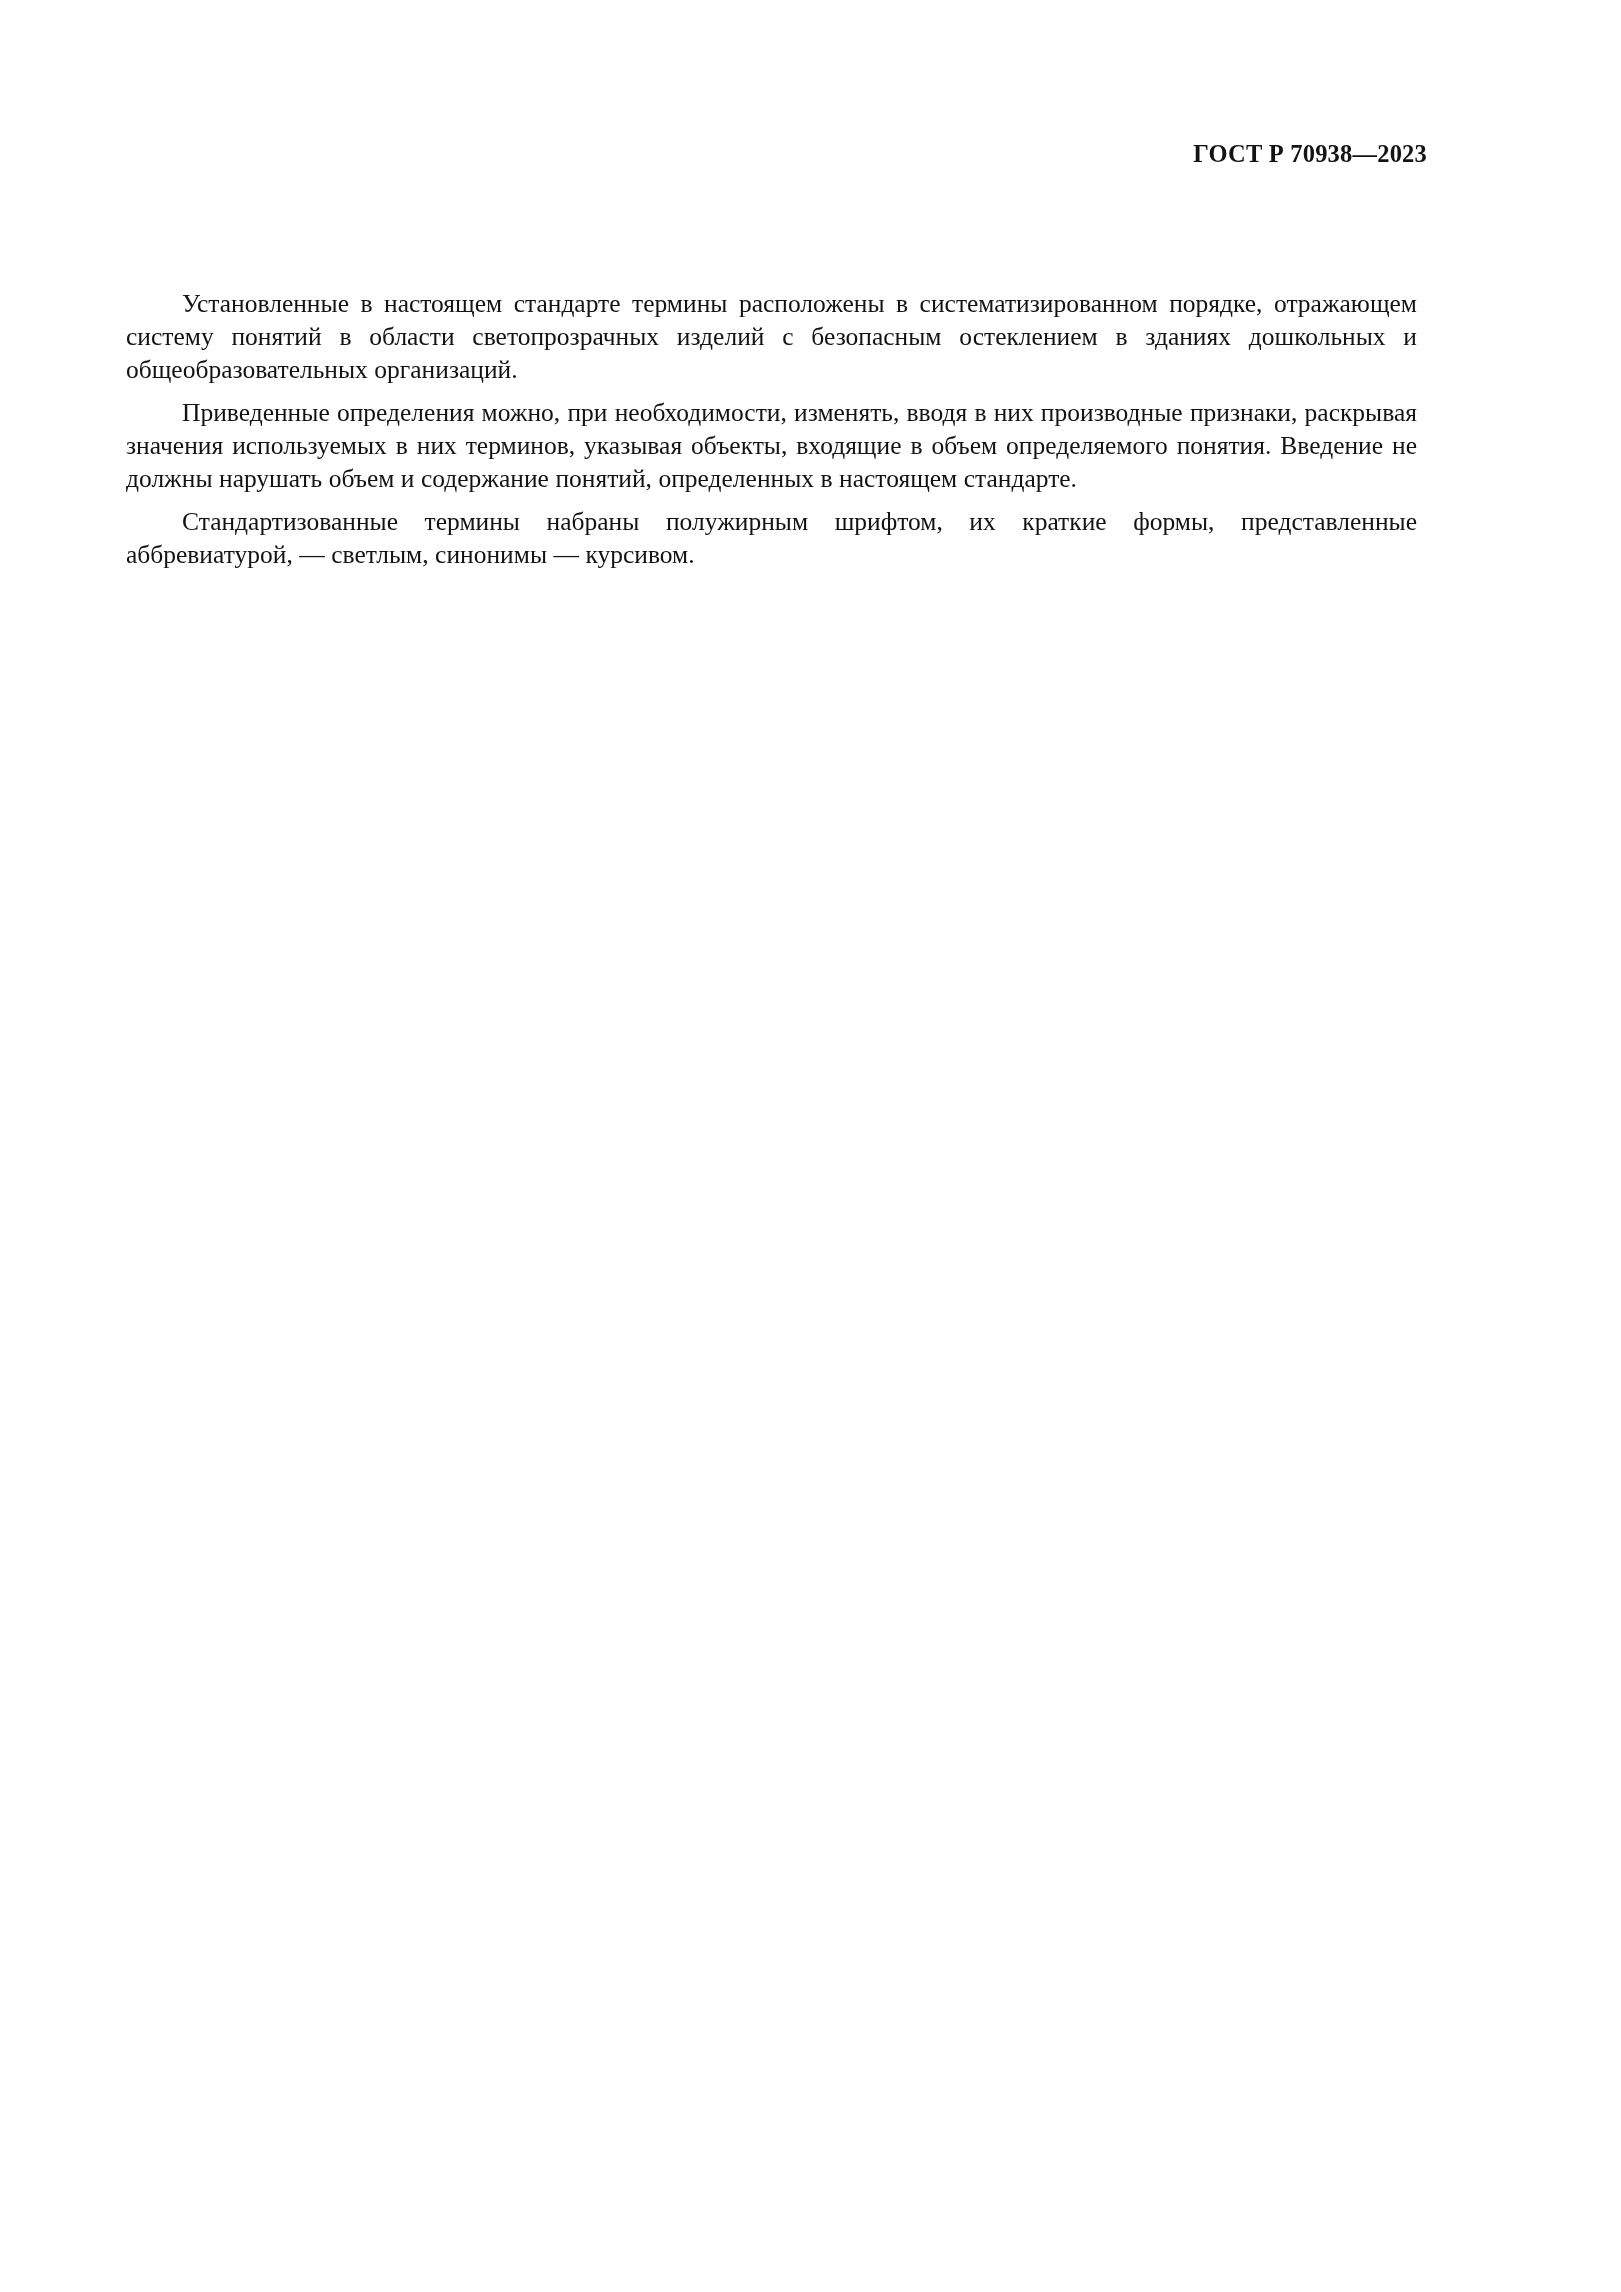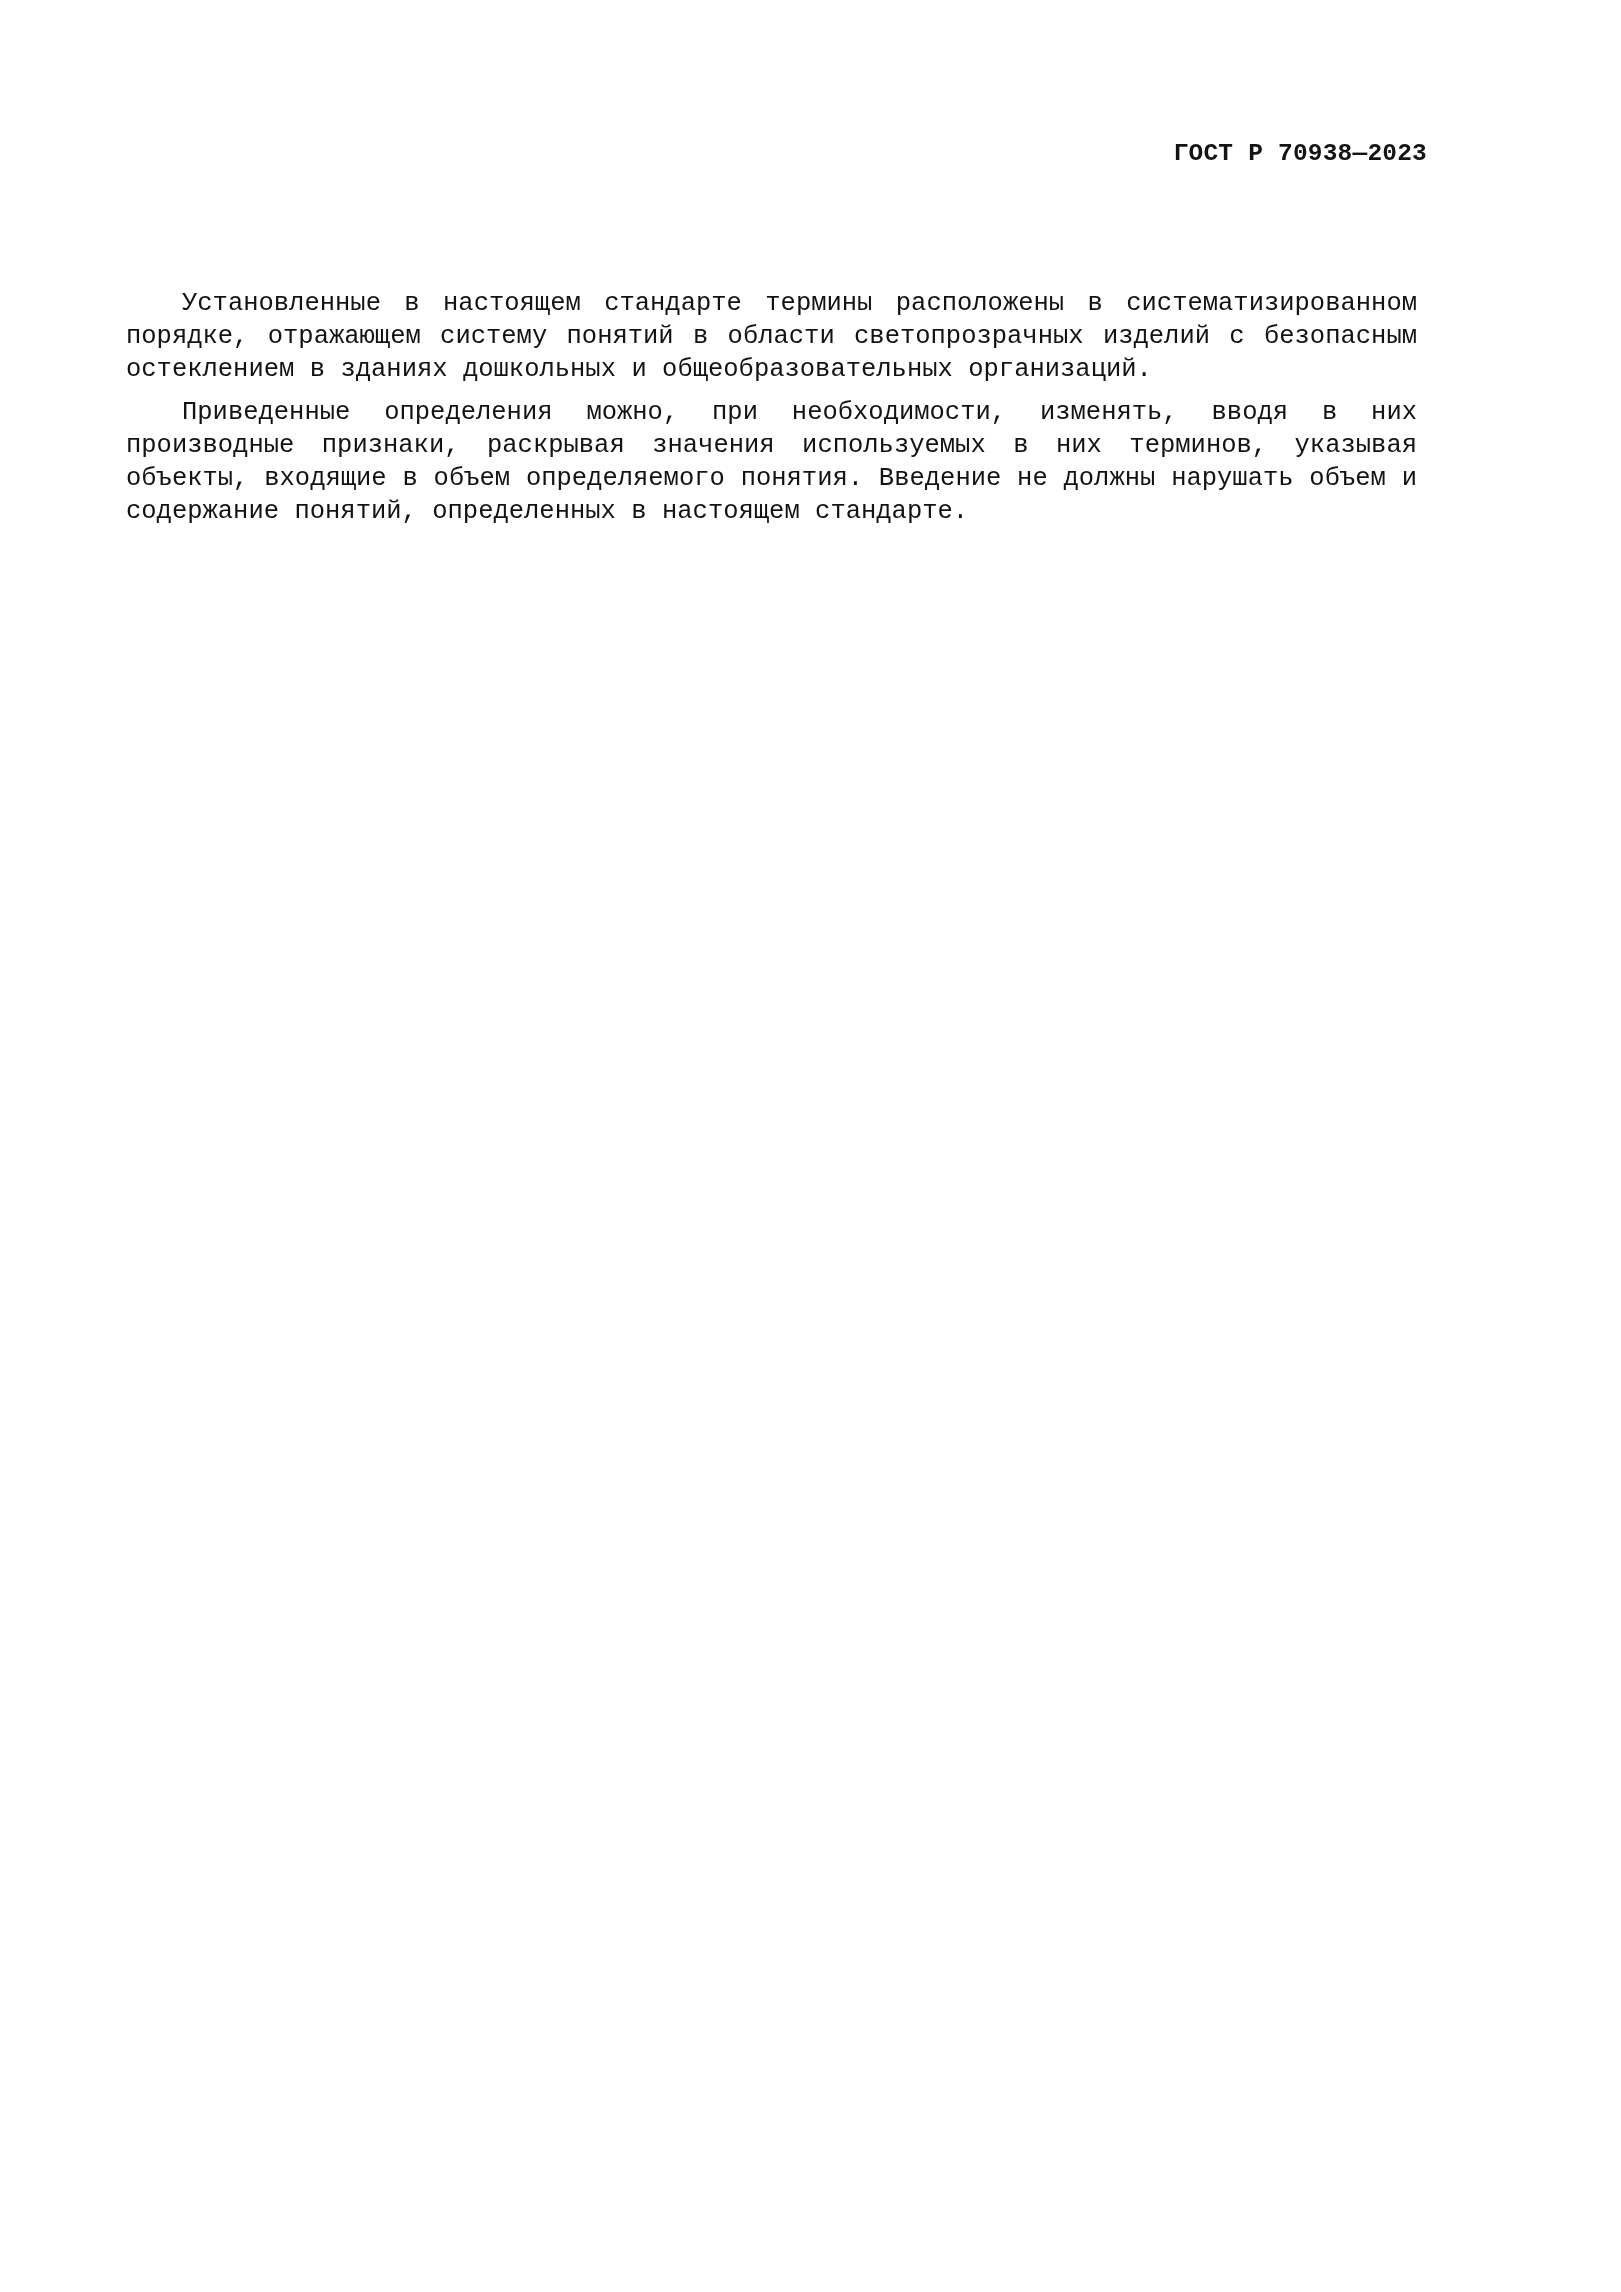--- a/index.html
+++ b/index.html
@@ -7,21 +7,21 @@
     padding: 0;
     background: #ffffff;
   }
 
   .page {
     position: relative;
     width: 1572px;
     height: 2293px;
     background: #ffffff;
     overflow: hidden;
-    font-family: Liberation Mono, monospace;
+    font-family: Liberation Serif, serif;
     color: #111111;
     -webkit-font-smoothing: antialiased;
   }
 
   
   .running-head {
     position: absolute;
     left: 116px;
     top: 140px;
     width: 1311px;
@@ -81,17 +81,18 @@
 <body>
 
 <div class="page">
 
   <div class="running-head">ГОСТ Р 70938—2023</div>
 
 
   <div class="body-text">
     <p>Установленные в настоящем стандарте термины расположены в систематизированном порядке, отражающем систему понятий в области светопрозрачных изделий с безопасным остеклением в зданиях дошкольных и общеобразовательных организаций.</p>
     <p>Приведенные определения можно, при необходимости, изменять, вводя в них производные признаки, раскрывая значения используемых в них терминов, указывая объекты, входящие в объем определяемого понятия. Введение не должны нарушать объем и содержание понятий, определенных в настоящем стандарте.</p>
+    <p>Стандартизованные термины набраны полужирным шрифтом, их краткие формы, представленные аббревиатурой, — светлым, синонимы — курсивом.</p>
   </div>
 
 
 </div>
 
 
 </body></html>

